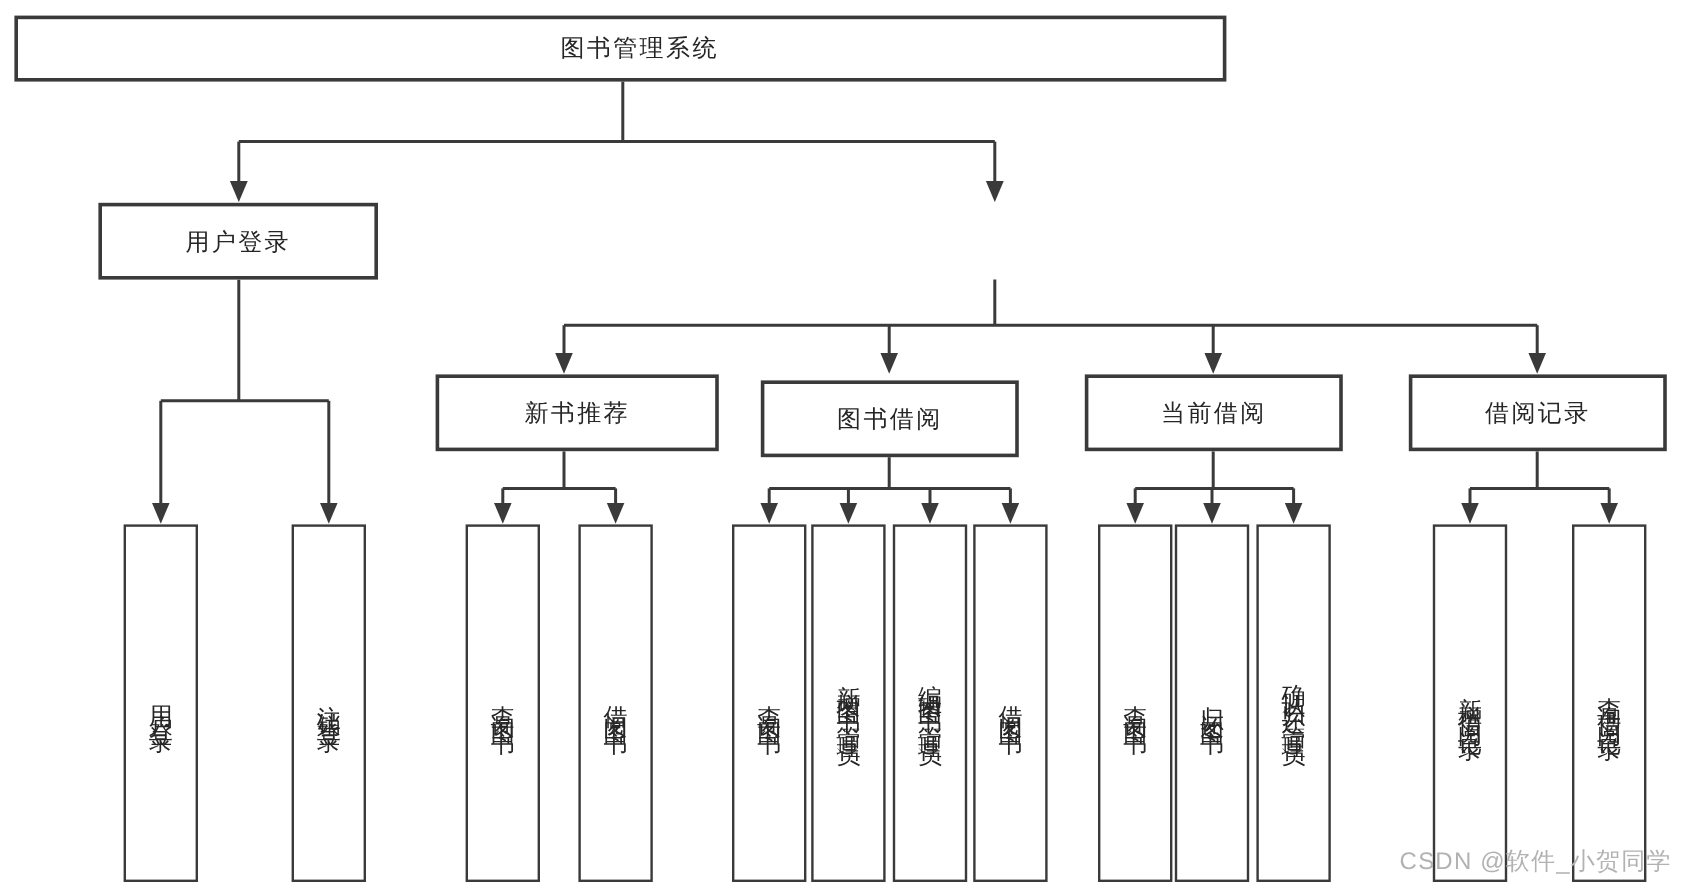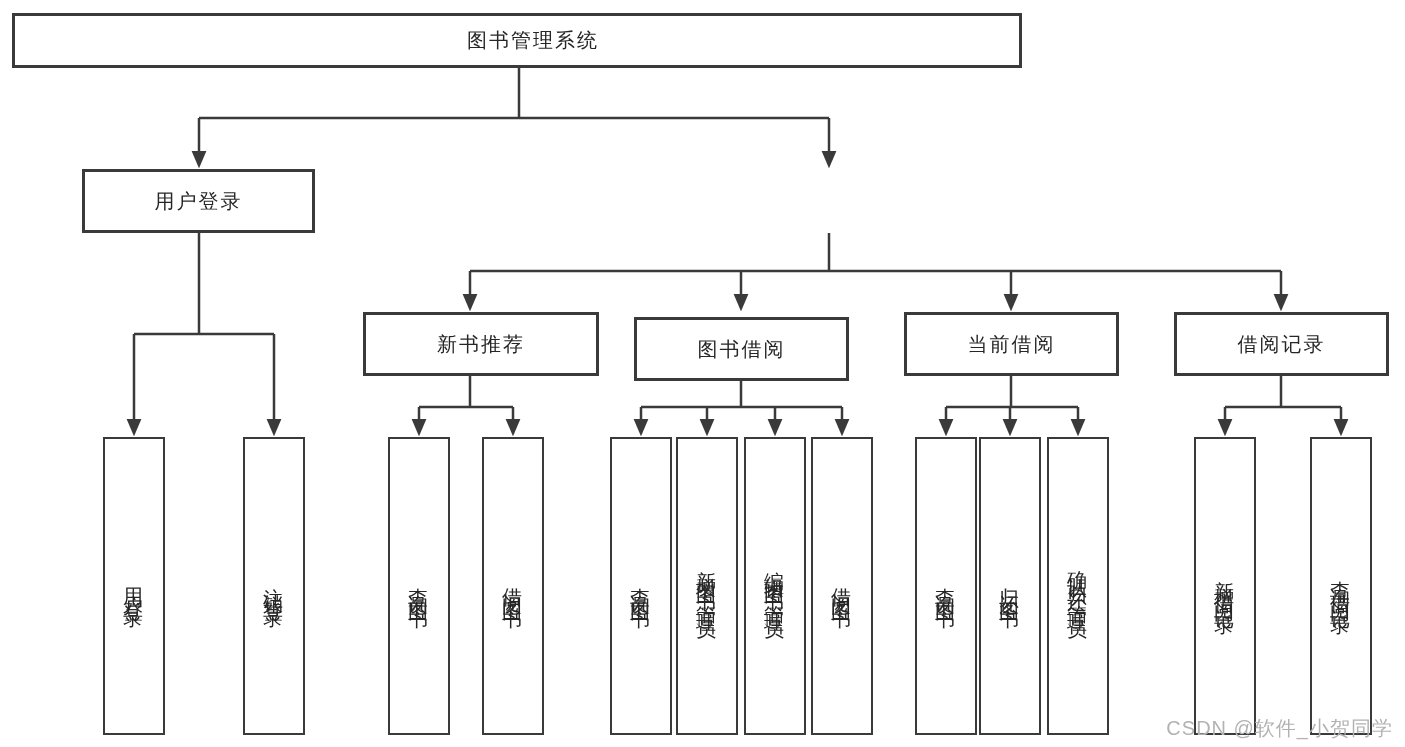--- a/index.html
+++ b/index.html
@@ -32,21 +32,21 @@
   }
   .vbox{
     position:absolute;box-sizing:border-box;
     border:2.5px solid var(--line);
     background:var(--bg);
     writing-mode:vertical-rl;
     display:flex;align-items:center;justify-content:center;
     font-size:20px;letter-spacing:7px;color:var(--text);
   }
   .watermark{
-    position:absolute;right:12px;bottom:5px;
+    position:absolute;right:12px;bottom:16px;
     font-size:20px;letter-spacing:1px;
     color:var(--watermark);
     z-index:5;
   }
 </style>
 </head>
 <body>
 
 <div id="canvas">
 

